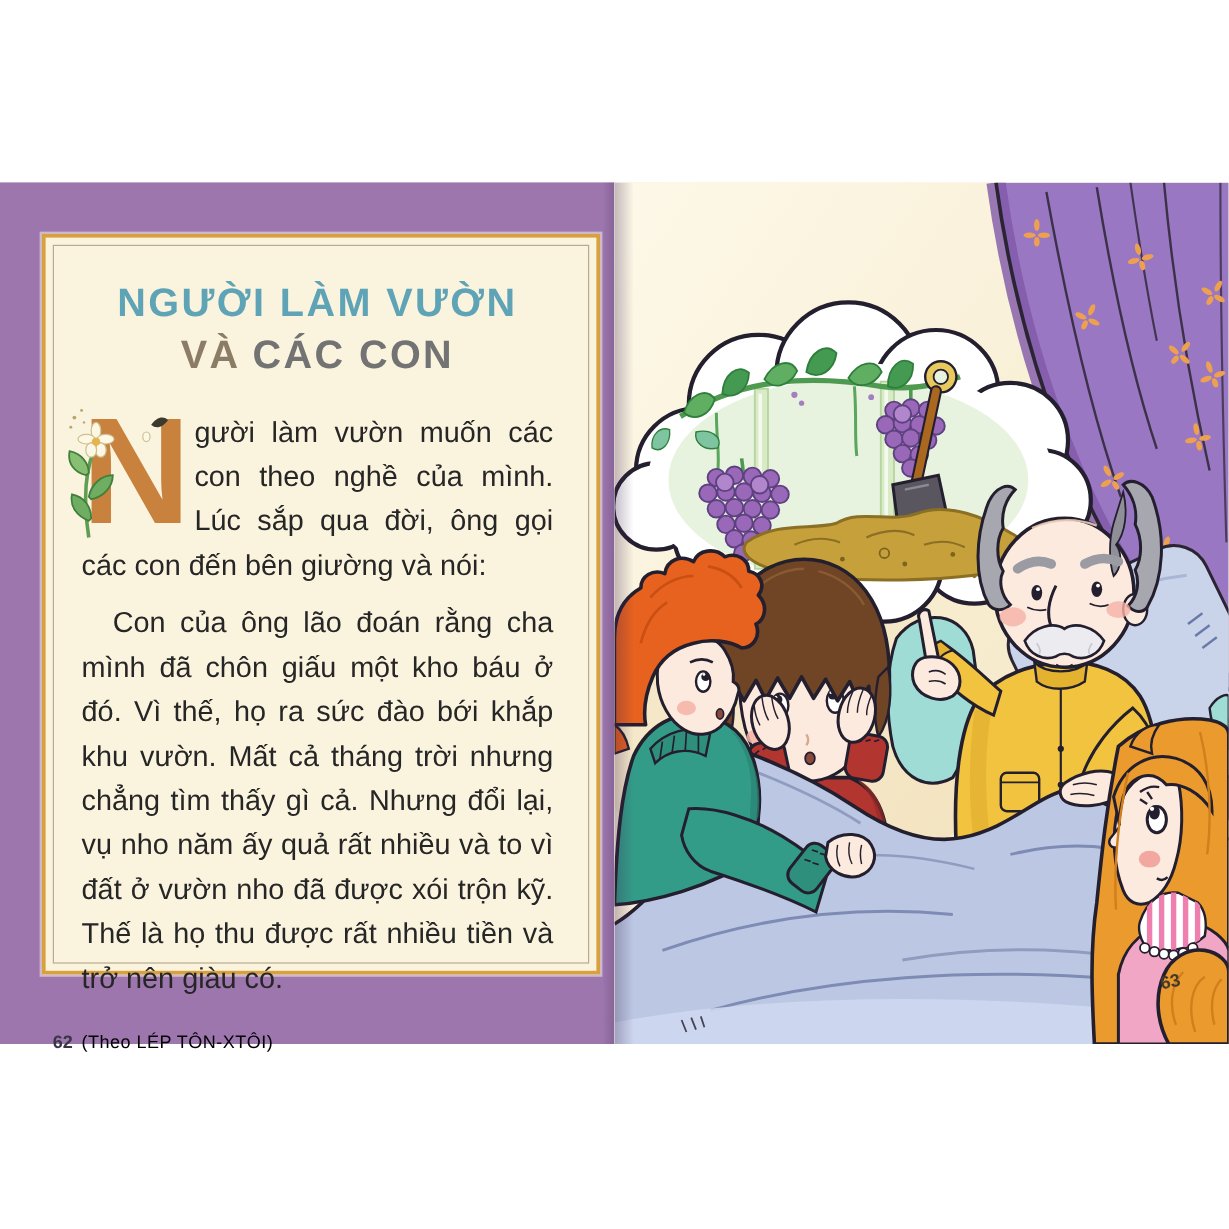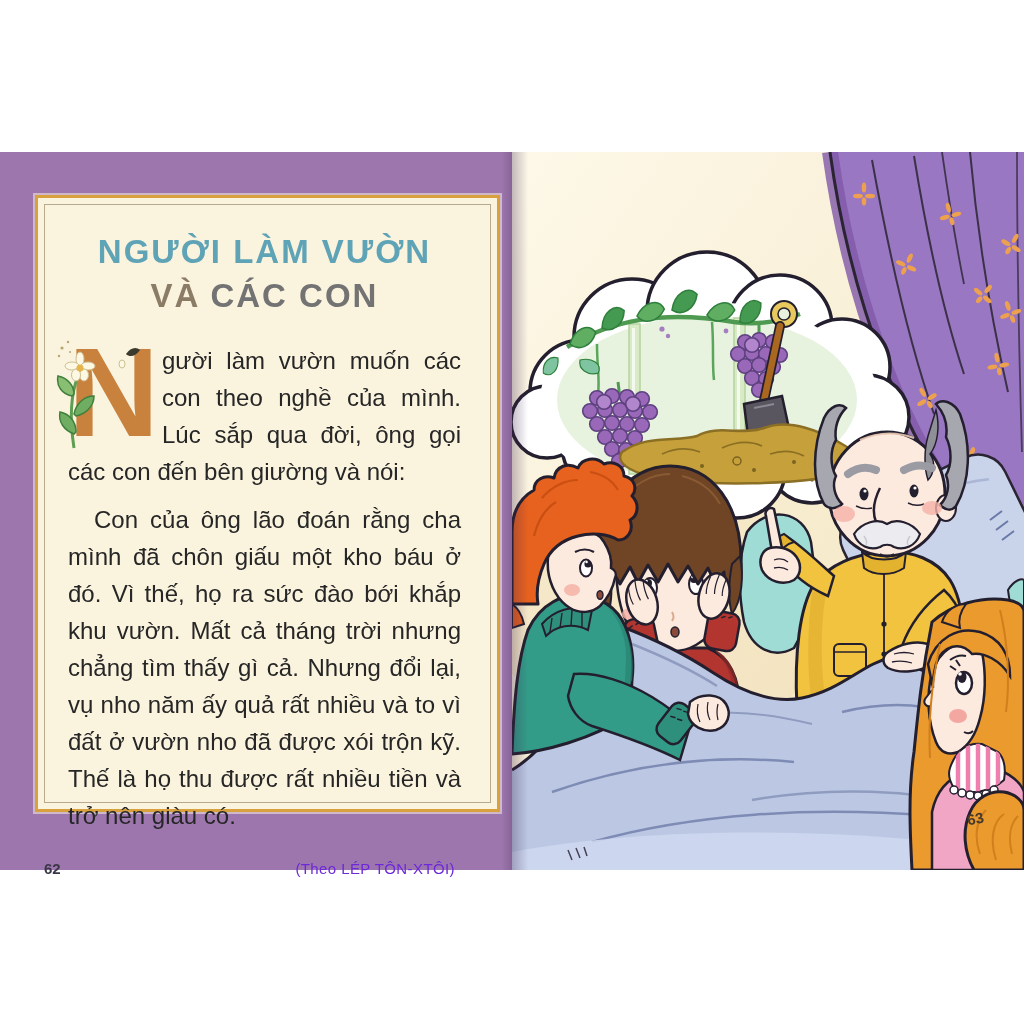--- a/index.html
+++ b/index.html
@@ -24,21 +24,21 @@
     font-size:33px;margin-top:6px;}
   .title .t1{color:#5fa3b7;display:block;}
   .title .t-va{color:#8b7c66;}
   .title .t-cc{color:#737373;margin-left:10px;}
   .story{margin-top:24px;color:#262626;}
   .story p{margin:0 0 11px 0;text-align:justify;font-size:24px;line-height:37px;}
   .story p.indent{text-indent:26px;}
   .dropcap-wrap{float:left;width:86px;height:100px;position:relative;margin:6px 8px 0 0;}
   .dropcap{font-size:126px;line-height:90px;font-weight:bold;color:#c8823e;}
   .dropcap-flower{position:absolute;left:-12px;top:-10px;pointer-events:none;}
-  .attribution{text-align:right;padding-right:6px;font-size:15px;color:#6d28d9;
+  .attribution{text-align:left;padding-right:6px;font-size:15px;color:#000000;
     letter-spacing:.4px;margin-top:26px;}
   .pagenum{position:absolute;font-weight:bold;}
   .pagenum-62{left:44px;top:660px;font-size:15px;color:#3b3548;margin-top:48px;}
   .pagenum-63{left:455px;top:658px;font-size:15px;color:#45392c;transform:rotate(-12deg);z-index:7;}
   .illustration-svg{position:absolute;inset:0;}
 </style>
 </head>
 <body>
 
 <div class="spread">

